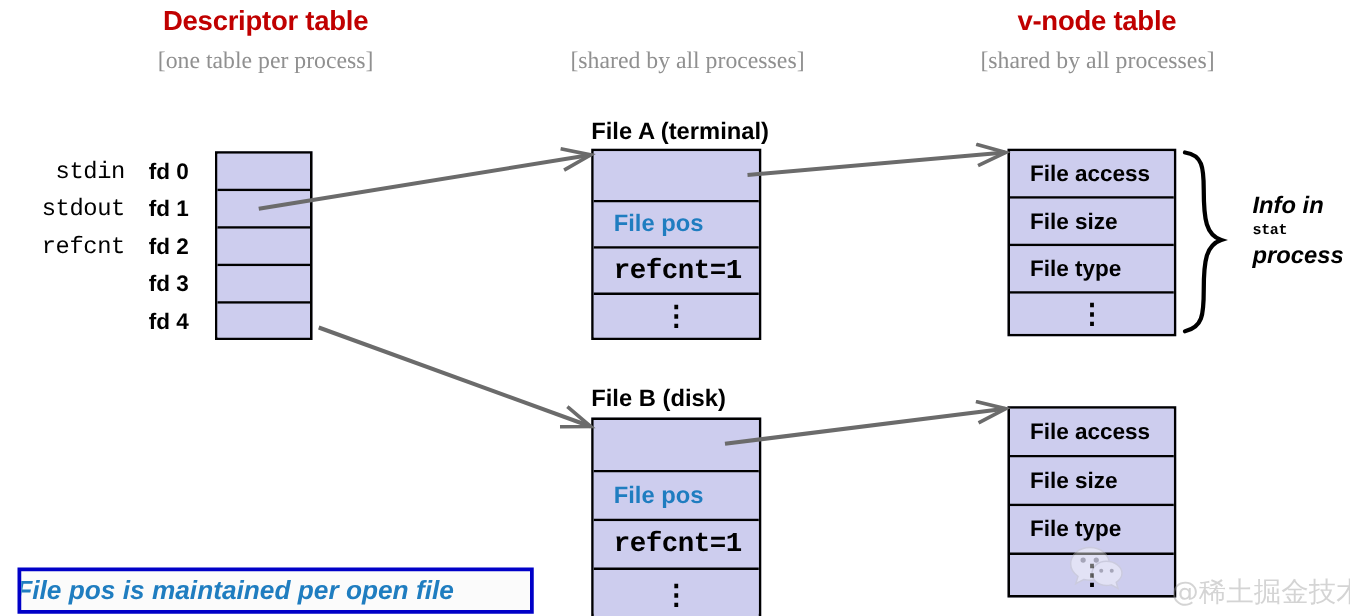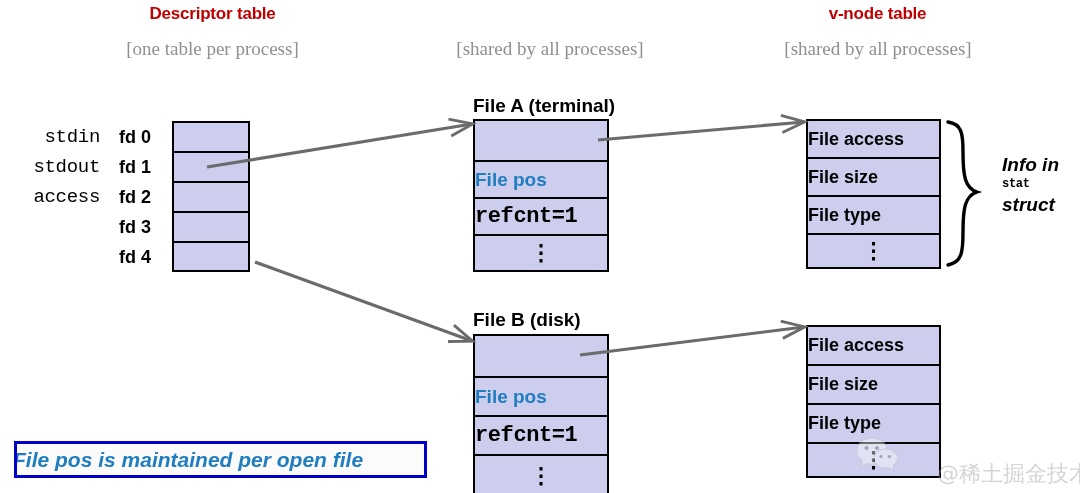--- a/index.html
+++ b/index.html
@@ -15,21 +15,21 @@
     background: #ffffff;
     overflow: hidden;
     font-family: "Liberation Sans", sans-serif;
   }
 
   
   .col-title {
     position: absolute;
     text-align: center;
     font-weight: bold;
-    font-size: 17px;
+    font-size: 22px;
     color: #c00000;
     letter-spacing: -0.2px;
     white-space: nowrap;
   }
   .col-sub {
     position: absolute;
     text-align: center;
     font-size: 19px;
     color: #909090;
     white-space: nowrap;
@@ -50,21 +50,21 @@
     display: flex;
     align-items: center;
     position: relative;
   }
   .tbl .cell:last-child { border-bottom: none; }
 
   .cell-label {
     font-size: 18px;
     font-weight: bold;
     color: #000000;
-    padding-left: 0;
+    padding-left: 16px;
     white-space: nowrap;
   }
   .cell-label.mono {
     font-family: "Liberation Mono", monospace;
     font-size: 22px;
     letter-spacing: -0.4px;
   }
   .cell-label.blue {
     color: #1f7dc0;
     font-size: 19px;
@@ -194,21 +194,21 @@
   <div class="col-title" style="left:80px; top:4px; width:265px;">Descriptor table</div>
   <div class="col-sub" style="left:70px; top:38px; width:285px;">[one table per process]</div>
 
   <div class="col-sub" style="left:400px; top:38px; width:300px;">[shared by all processes]</div>
 
   <div class="col-title" style="left:745px; top:4px; width:265px;">v-node table</div>
   <div class="col-sub" style="left:728px; top:38px; width:300px;">[shared by all processes]</div>
 
   <div class="stdname" style="left:0px;  top:126px; width:100px;">stdin</div>
   <div class="stdname" style="left:0px;  top:156px; width:100px;">stdout</div>
-  <div class="stdname" style="left:0px;  top:186px; width:100px;">access</div>
+  <div class="stdname" style="left:0px;  top:186px; width:100px;">refcnt</div>
 
   <div class="fdname" style="left:119px; top:127px;">fd 0</div>
   <div class="fdname" style="left:119px; top:157px;text-align:right;">fd 1</div>
   <div class="fdname" style="left:119px; top:187px;">fd 2</div>
   <div class="fdname" style="left:119px; top:217px;">fd 3</div>
   <div class="fdname" style="left:119px; top:247px;">fd 4</div>
 
   <div class="tbl" style="left:172px; top:121px; width:78px; height:151px;">
     <div class="cell" style="height:30px;"></div>
     <div class="cell" style="height:30px;"></div>
@@ -299,24 +299,24 @@
     <path d="M948,122
              C962,124 963,134 963,152
              C963,176 965,188 977,192
              C965,196 963,208 963,232
              C963,252 962,262 948,265" fill="none" stroke="#000000" stroke-width="3.4" stroke-linecap="round"></path>
   </svg>
 
   <div class="stat-note" style="left:1002px; top:153px;">
     <div>Info in</div>
     <div class="mono-line">stat</div>
-    <div>struct</div>
-  </div>
-
-  <div class="callout" style="left:14px; top:441px; width:413px; height:37px;">
+    <div>process</div>
+  </div>
+
+  <div class="callout" style="left:14px; top:454px; width:413px; height:37px;">
     <span class="callout-text">File pos is maintained per open file</span>
   </div>
 
   <div class="watermark" style="left:855px; top:427px; width:225px; height:62px;">
     <svg class="wm-logo" viewBox="0 0 44 40">
       <path d="M17 3 C8 3 1.5 9 1.5 16 C1.5 20 3.8 23.6 7.4 26 L5.6 32 L12 28.6
                C13.6 29 15.3 29.2 17 29.2 C26 29.2 32.5 23.2 32.5 16
                C32.5 9 26 3 17 3 Z" fill="#ffffff" stroke="#c9c9c9" stroke-width="1.2"></path>
       <circle cx="11.5" cy="13" r="2.1" fill="#6f6f6f"></circle>
       <circle cx="22" cy="13" r="2.1" fill="#6f6f6f"></circle>

